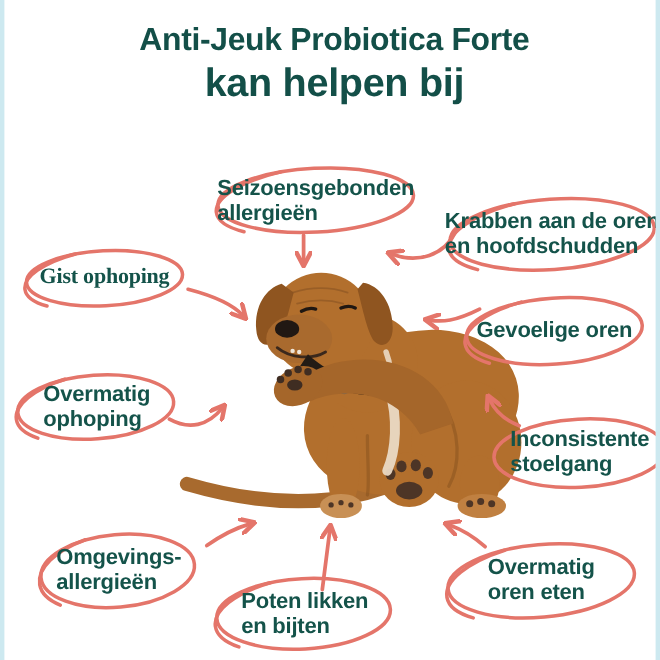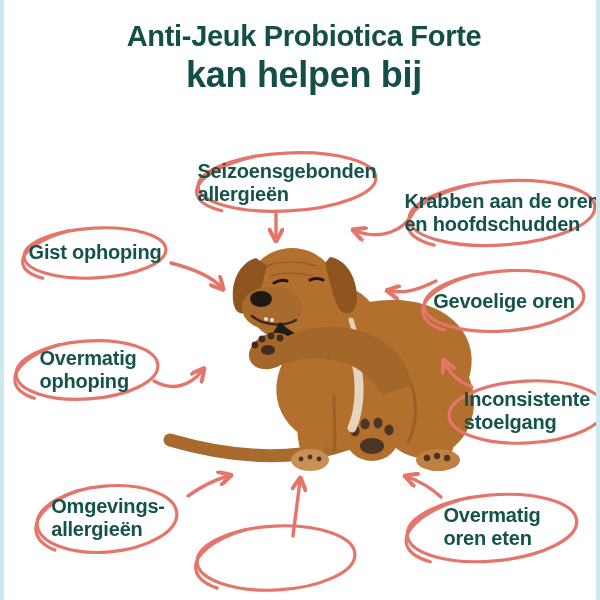--- a/index.html
+++ b/index.html
@@ -8,21 +8,21 @@
   .titlebox{position:absolute;top:20px;left:0;width:600px;text-align:center;
             color:#134f48;font-weight:bold;font-size:29px;line-height:1.16;letter-spacing:-0.3px;}
   .titlebox .t2{font-size:36px;}
   svg.layer{position:absolute;top:0;left:0;width:600px;height:600px;}
   .lbl{position:absolute;transform:translate(-50%,-50%);
        color:#14534a;font-weight:bold;font-size:20px;line-height:1.13;letter-spacing:-0.2px;z-index:3;}
   .lbl span{display:block;white-space:nowrap;}
   .lbl span:empty{display:none;}
   .l1{left:283px;top:183px;}
   .l2{left:498px;top:213px;}
-  .l3{left:91px;top:252px;}
+  .l3{left:91px;top:252px;font-family:Liberation Serif, serif;}
   .l4{left:500px;top:301px;}
   .l5{left:84px;top:370px;}
   .l6{left:523px;top:411px;}
   .l7{left:104px;top:518px;}
   .l8{left:273px;top:558px;}
   .l9{left:488px;top:527px;}
 </style>
 </head>
 <body>
 
@@ -191,18 +191,22 @@
     <span>ophoping</span>
   </div>
   <div class="lbl l6">
     <span>Inconsistente</span>
     <span>stoelgang</span>
   </div>
   <div class="lbl l7">
     <span>Omgevings-</span>
     <span>allergieën</span>
   </div>
+  <div class="lbl l8">
+    <span>Poten likken</span>
+    <span>en bijten</span>
+  </div>
   <div class="lbl l9">
     <span>Overmatig</span>
     <span>oren eten</span>
   </div>
 
 </div>
 
 </body></html>

